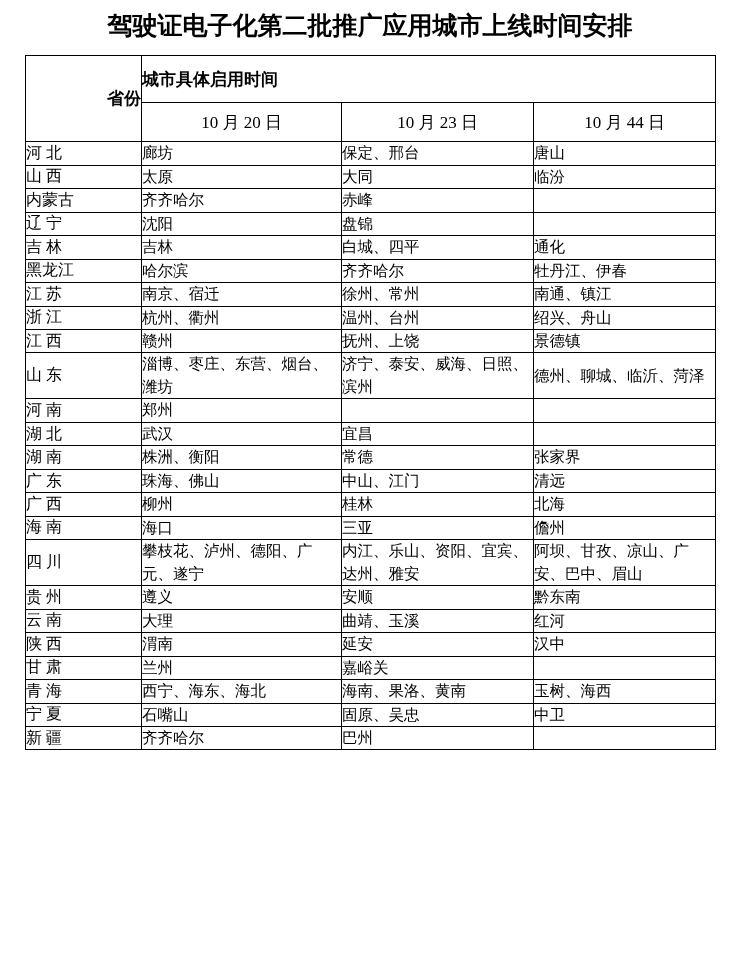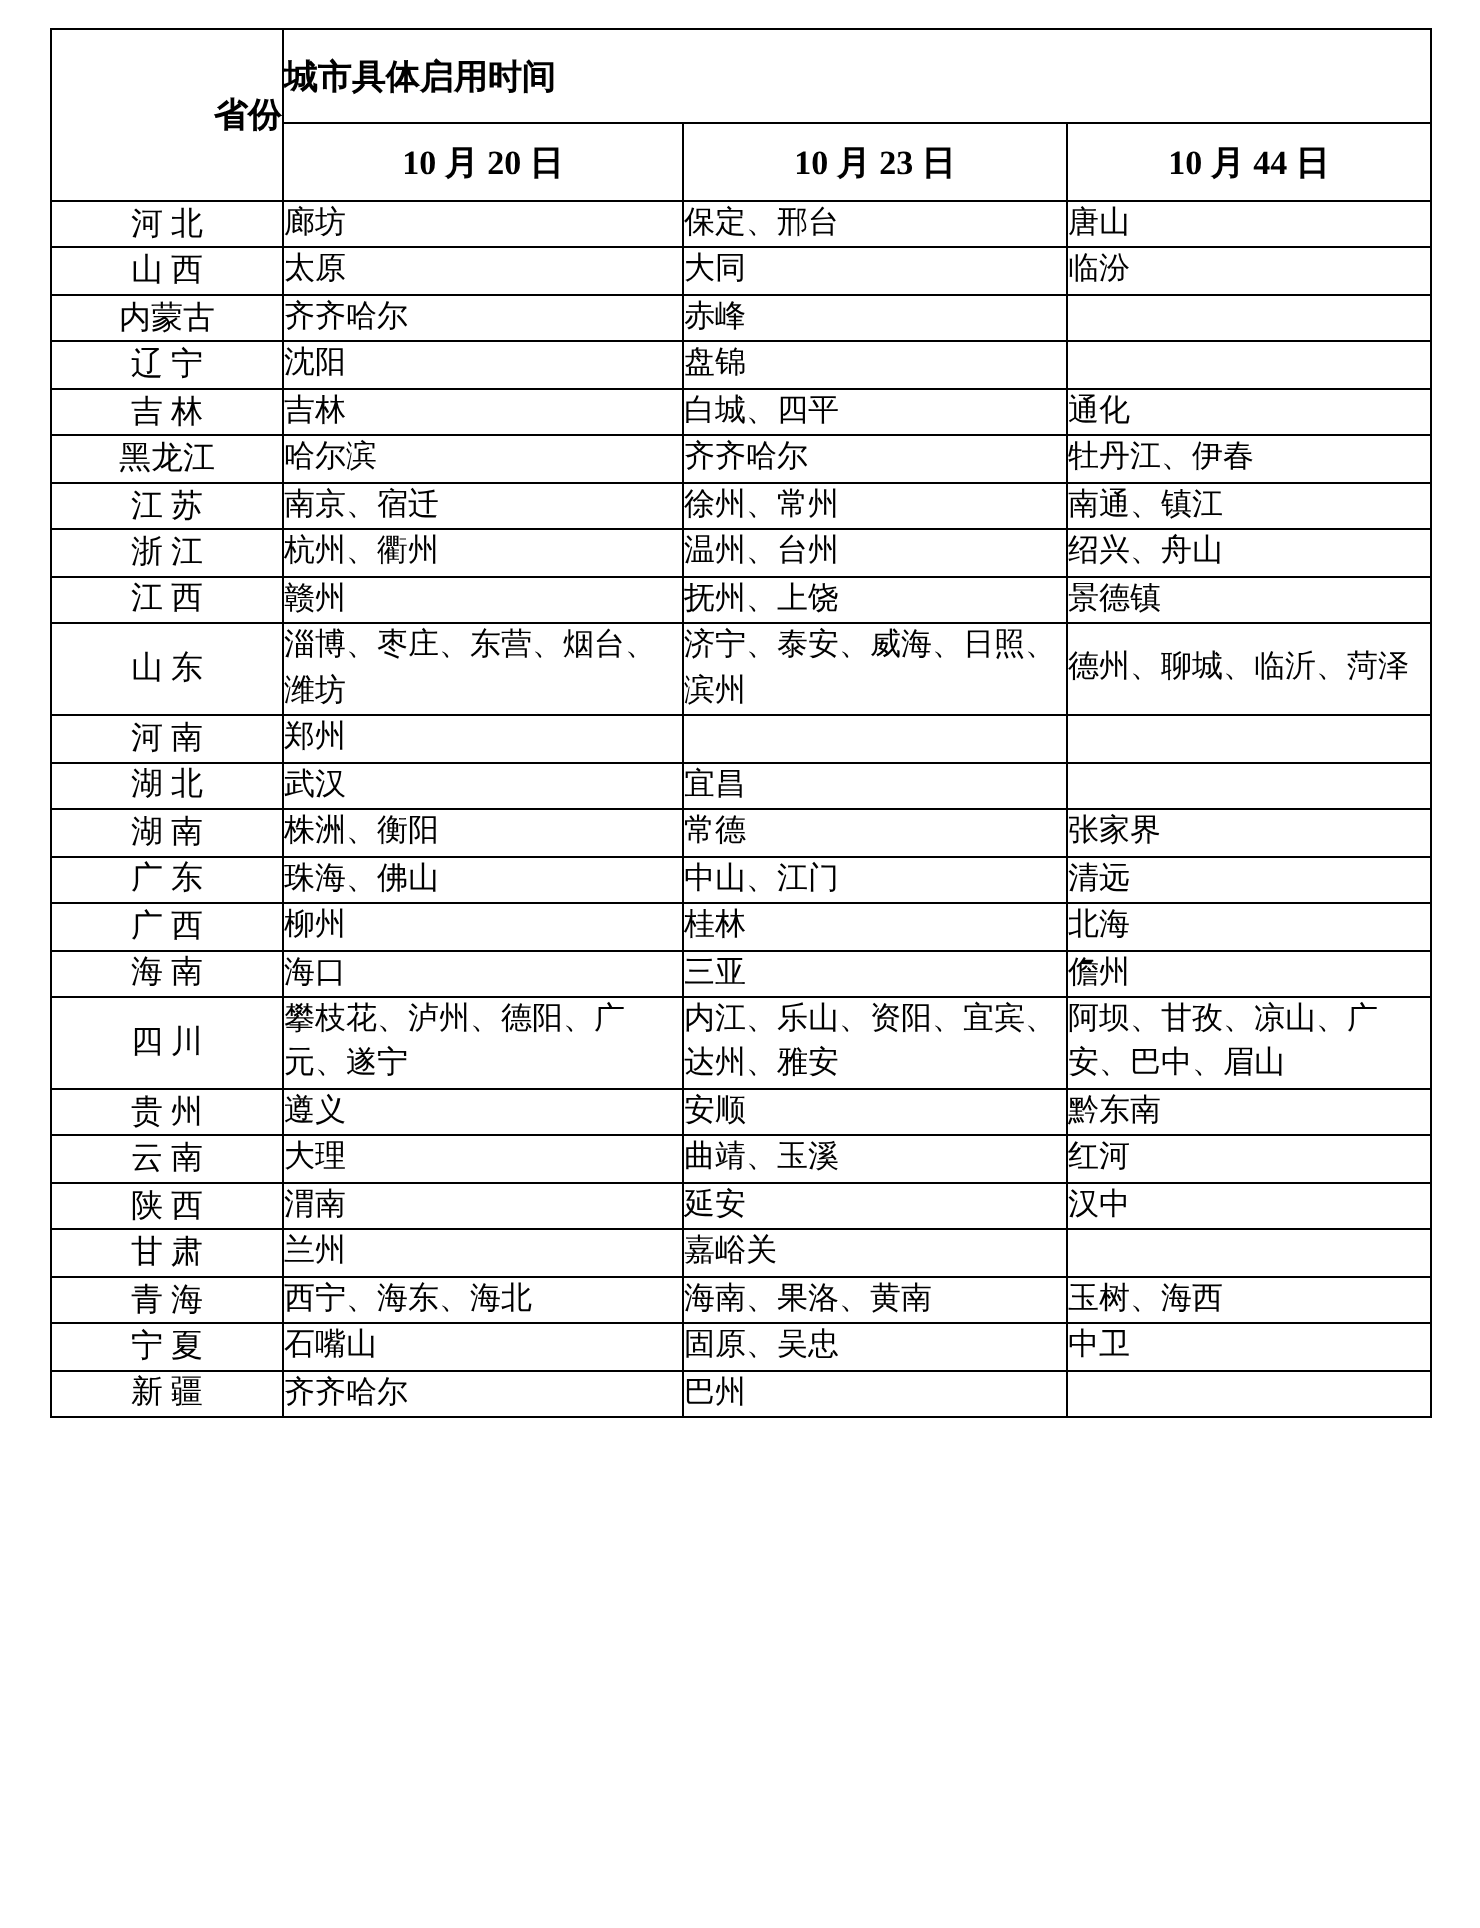--- a/index.html
+++ b/index.html
@@ -52,53 +52,53 @@
   }
   th.grp {
     text-align: left;
     font-weight: bold;
     font-size: 17px;
     height: 46px;
     padding: 4px 0;
   }
   th.date {
     text-align: center;
-    font-weight: bold;
+    font-weight: normal;
     font-size: 17px;
     height: 38px;
     padding: 3px 0;
   }
   th.prov-head {
     text-align: right;
     font-weight: bold;
     font-size: 17px;
     padding: 3px 0;
   }
   td.prov {
-    text-align: center;
     font-size: 16px;
     padding: 5px 6px;
     letter-spacing: 0px;
     white-space: nowrap;
   }
   td.city {
     text-align: left;
     font-size: 15.5px;
     padding: 5px 7px;
     line-height: 1.45;
   }
   .empty {
     min-height: 1em;
   }
 </style>
 </head>
 <body>
 
 <div class="page">
 
+  <h1 class="doc-title">驾驶证电子化第二批推广应用城市上线时间安排</h1>
 
   <div class="table-wrap">
     <table class="sched">
       <colgroup>
         <col style="width:116px">
         <col style="width:200px">
         <col style="width:192px">
         <col style="width:182px">
       </colgroup>
       <thead>

